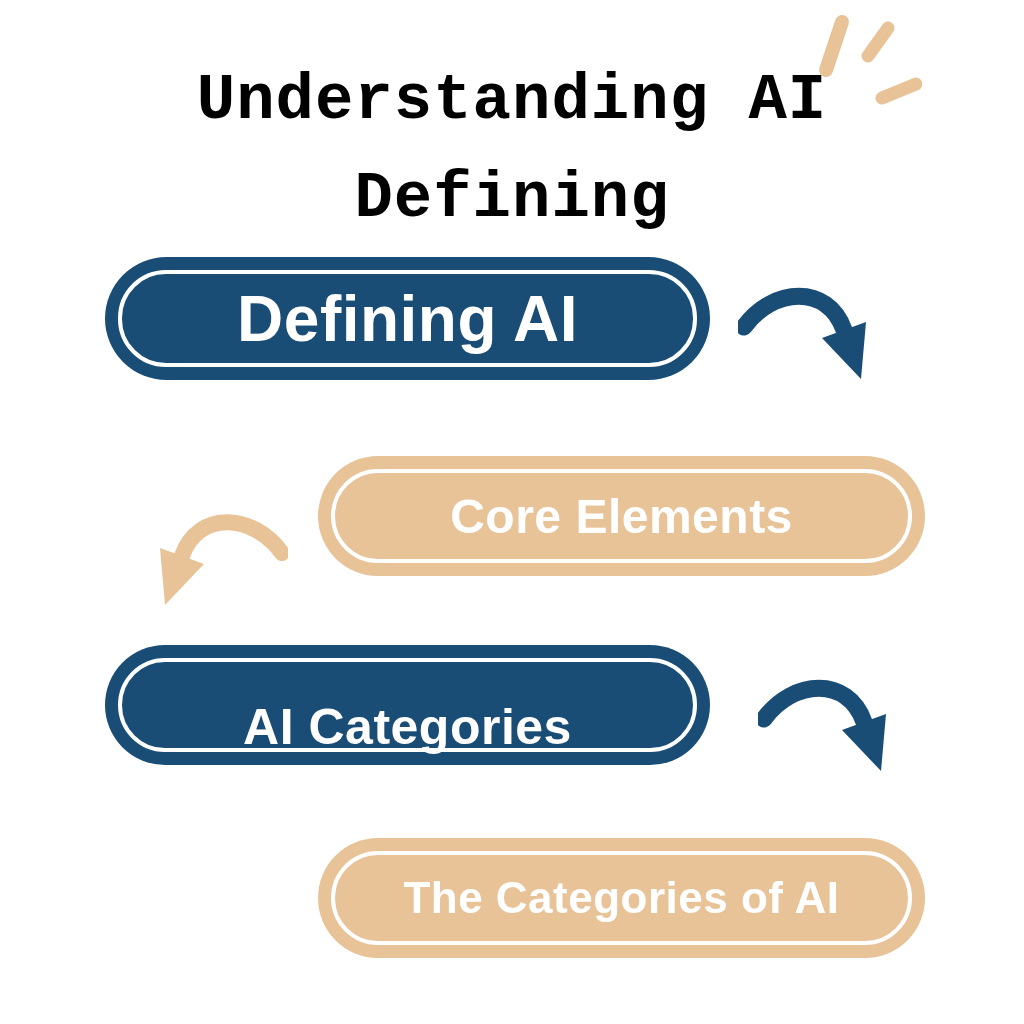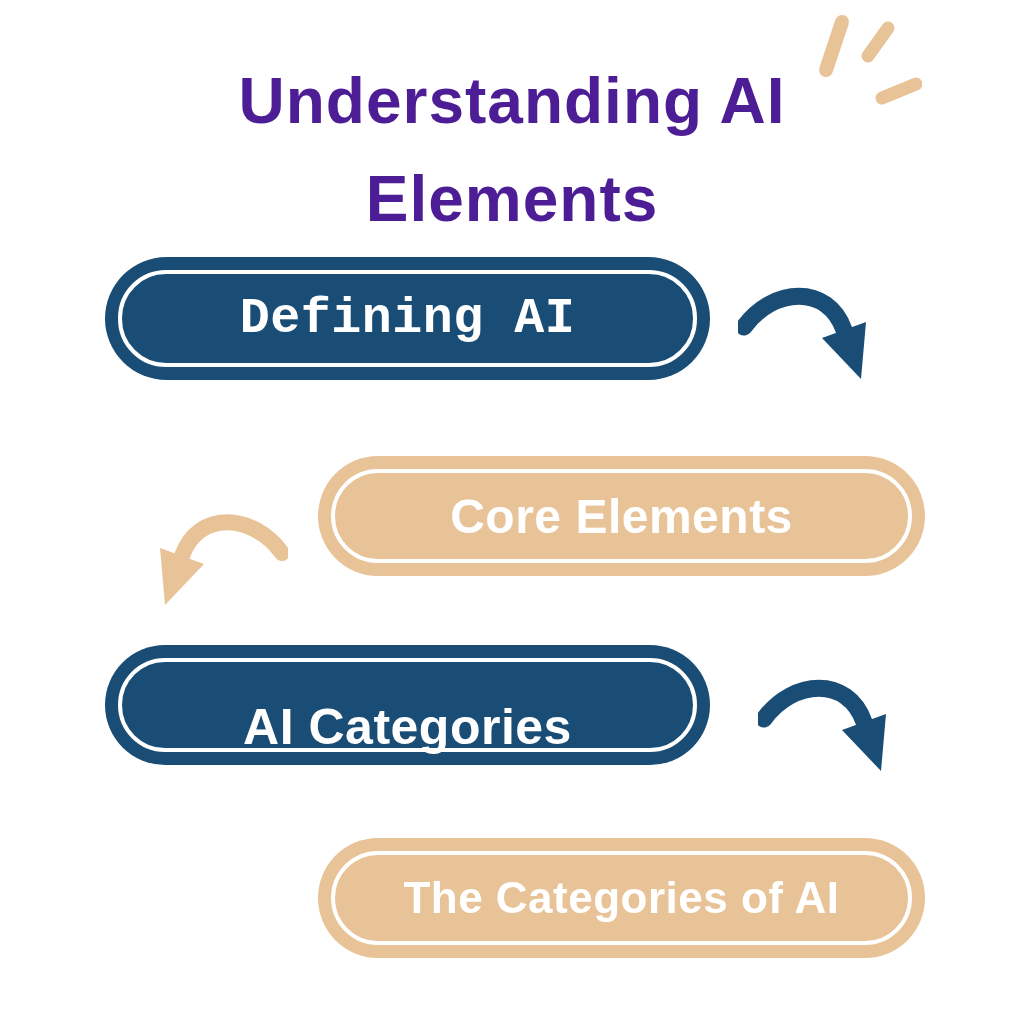--- a/index.html
+++ b/index.html
@@ -12,25 +12,26 @@
     font-family: "Liberation Sans", sans-serif;
   }
 
   
   .title {
     position: absolute;
     top: 52px;
     left: 0;
     width: 100%;
     text-align: center;
-    color: #4c1d95;
+    color: #000000;
     font-size: 64px;
     font-weight: bold;
     line-height: 98px;
     letter-spacing: 1px;
+    font-family: Liberation Mono, monospace;
   }
 
   
   .pill { position: absolute; border-radius: 62px; }
   .pill.blue { background: #1a4d75; }
   .pill.tan  { background: #e8c398; }
   .pill-inner {
     position: absolute;
     inset: 13px;
     border: 4px solid #ffffff;
@@ -39,21 +40,21 @@
     align-items: center;
     justify-content: center;
   }
   .pill-label {
     color: #ffffff;
     font-weight: bold;
     white-space: nowrap;
     letter-spacing: 0.5px;
   }
   .p1 { left: 105px; top: 257px; width: 605px; height: 123px; }
-  .p1 .pill-label { font-size: 50px; font-family: Liberation Mono, monospace; }
+  .p1 .pill-label { font-size: 64px; }
   .p2 { left: 318px; top: 456px; width: 607px; height: 120px; }
   .p2 .pill-label { font-size: 48px; }
   .p3 { left: 105px; top: 645px; width: 605px; height: 120px; }
   .p3 .pill-label { font-size: 50px; margin-top: 44px; }
   .p4 { left: 318px; top: 838px; width: 607px; height: 120px; }
   .p4 .pill-label { font-size: 44px; }
 
   
   .arrow   { position: absolute; }
   .a1 { left: 738px; top: 282px; color: #1a4d75; }
@@ -67,21 +68,21 @@
 <div class="canvas">
 
   <svg class="sparkle" width="110" height="105" viewBox="0 0 110 105">
     <line x1="30" y1="10" x2="14" y2="58" stroke="currentColor" stroke-width="14" stroke-linecap="round"></line>
     <line x1="56" y1="44" x2="76" y2="16" stroke="currentColor" stroke-width="13" stroke-linecap="round"></line>
     <line x1="70" y1="86" x2="104" y2="72" stroke="currentColor" stroke-width="13" stroke-linecap="round"></line>
   </svg>
 
   <div class="title">
     <div>Understanding AI</div>
-    <div>Elements</div>
+    <div>Defining</div>
   </div>
 
   <div class="pill blue p1">
     <div class="pill-inner">
       <span class="pill-label">Defining AI</span>
     </div>
   </div>
 
   <svg class="arrow a1" width="135" height="125" viewBox="0 0 135 125">
     <path d="M 6 45 C 35 5, 90 2, 106 48" fill="none" stroke="currentColor" stroke-width="17" stroke-linecap="round"></path>

